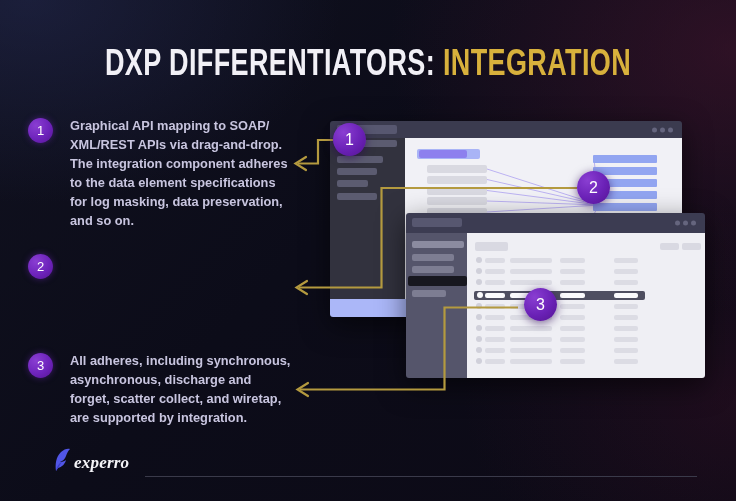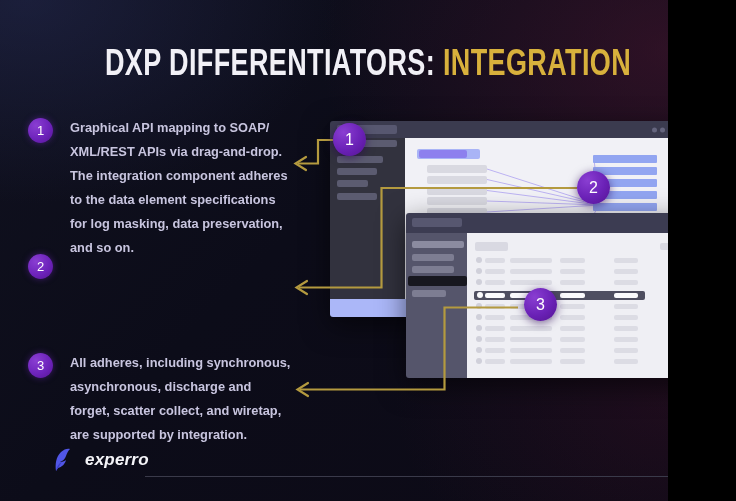--- a/index.html
+++ b/index.html
@@ -1,17 +1,17 @@
 <!DOCTYPE html>
 <html><head>
 <meta charset="utf-8">
 <style>
   html,body{margin:0;padding:0;background:#000;}
   .canvas{
-    position:relative;width:668px;height:501px;overflow:hidden;
+    position:relative;width:736px;height:501px;overflow:hidden;
     font-family:"Liberation Sans",sans-serif;
     background:
       radial-gradient(520px 340px at 4% 0%, rgba(38,44,86,.50), rgba(0,0,0,0) 60%),
       radial-gradient(560px 420px at 100% 10%, rgba(74,22,48,.55), rgba(0,0,0,0) 62%),
       radial-gradient(420px 300px at 100% 80%, rgba(64,18,42,.35), rgba(0,0,0,0) 65%),
       linear-gradient(135deg,#10111f 0%,#0c0c19 45%,#0d0a16 100%);
   }
   
   .title{
     position:absolute;top:42px;left:0;width:736px;text-align:center;
@@ -24,21 +24,21 @@
   .item{position:absolute;left:28px;width:270px;}
   .item-1{top:116px;} .item-2{top:252px;} .item-3{top:351px;}
   .num-badge{
     position:absolute;left:0;top:2px;width:25px;height:25px;border-radius:50%;
     background:radial-gradient(circle at 32% 30%,#8a3ed2 0%,#6d23bb 55%,#571594 100%);
     color:#fff;font-size:13px;display:flex;align-items:center;justify-content:center;
     box-shadow:0 0 6px rgba(110,40,190,.5);
   }
   .item-text{
     margin-left:42px;color:#c8c5df;font-size:12.8px;font-weight:700;
-    line-height:24px;white-space:pre-line;
+    line-height:19px;white-space:pre-line;
   }
   
   .window{position:absolute;border-radius:3px;overflow:hidden;box-shadow:0 8px 28px rgba(0,0,0,.55);}
   .win1{left:330px;top:121px;width:352px;height:196px;z-index:2;}
   .win2{left:406px;top:213px;width:299px;height:165px;z-index:3;}
   .titlebar{position:relative;width:100%;background:#3b3b4f;}
   .win1 .titlebar{height:17px;} .win2 .titlebar{height:20px;background:#3c3c52;}
   .tb-pill{position:absolute;border-radius:2px;background:#575770;}
   .win1 .tb-pill{left:7px;top:4px;width:60px;height:9px;}
   .win2 .tb-pill{left:6px;top:5px;width:50px;height:9px;}
@@ -77,21 +77,21 @@
   
   .win-badge{
     position:absolute;width:33px;height:33px;border-radius:50%;z-index:5;
     background:radial-gradient(circle at 32% 28%,#8a3ed2 0%,#6a21b6 55%,#541392 100%);
     color:#fff;font-size:16px;display:flex;align-items:center;justify-content:center;
     box-shadow:0 2px 10px rgba(40,5,80,.6);
   }
   .wb1{left:333px;top:123px;} .wb2{left:577px;top:171px;} .wb3{left:524px;top:288px;}
   
   .footer{position:absolute;left:0;bottom:0;width:736px;height:60px;}
-  .brand{position:absolute;left:52px;top:6px;display:flex;align-items:center;gap:14px;}
+  .brand{position:absolute;left:52px;top:6px;display:flex;align-items:flex-end;gap:3px;font-family:Liberation Serif, serif;}
   .brand-name{color:#f4f4f8;font-size:17px;font-weight:700;font-style:italic;letter-spacing:.2px;}
   .footer-line{position:absolute;left:145px;right:39px;top:35px;height:1px;background:#3a3a4a;}
 </style>
 </head>
 <body>
 
 <div class="canvas">
 
   <div class="title"><span class="t-main">DXP DIFFERENTIATORS: </span><span class="t-accent">INTEGRATION</span></div>
 

